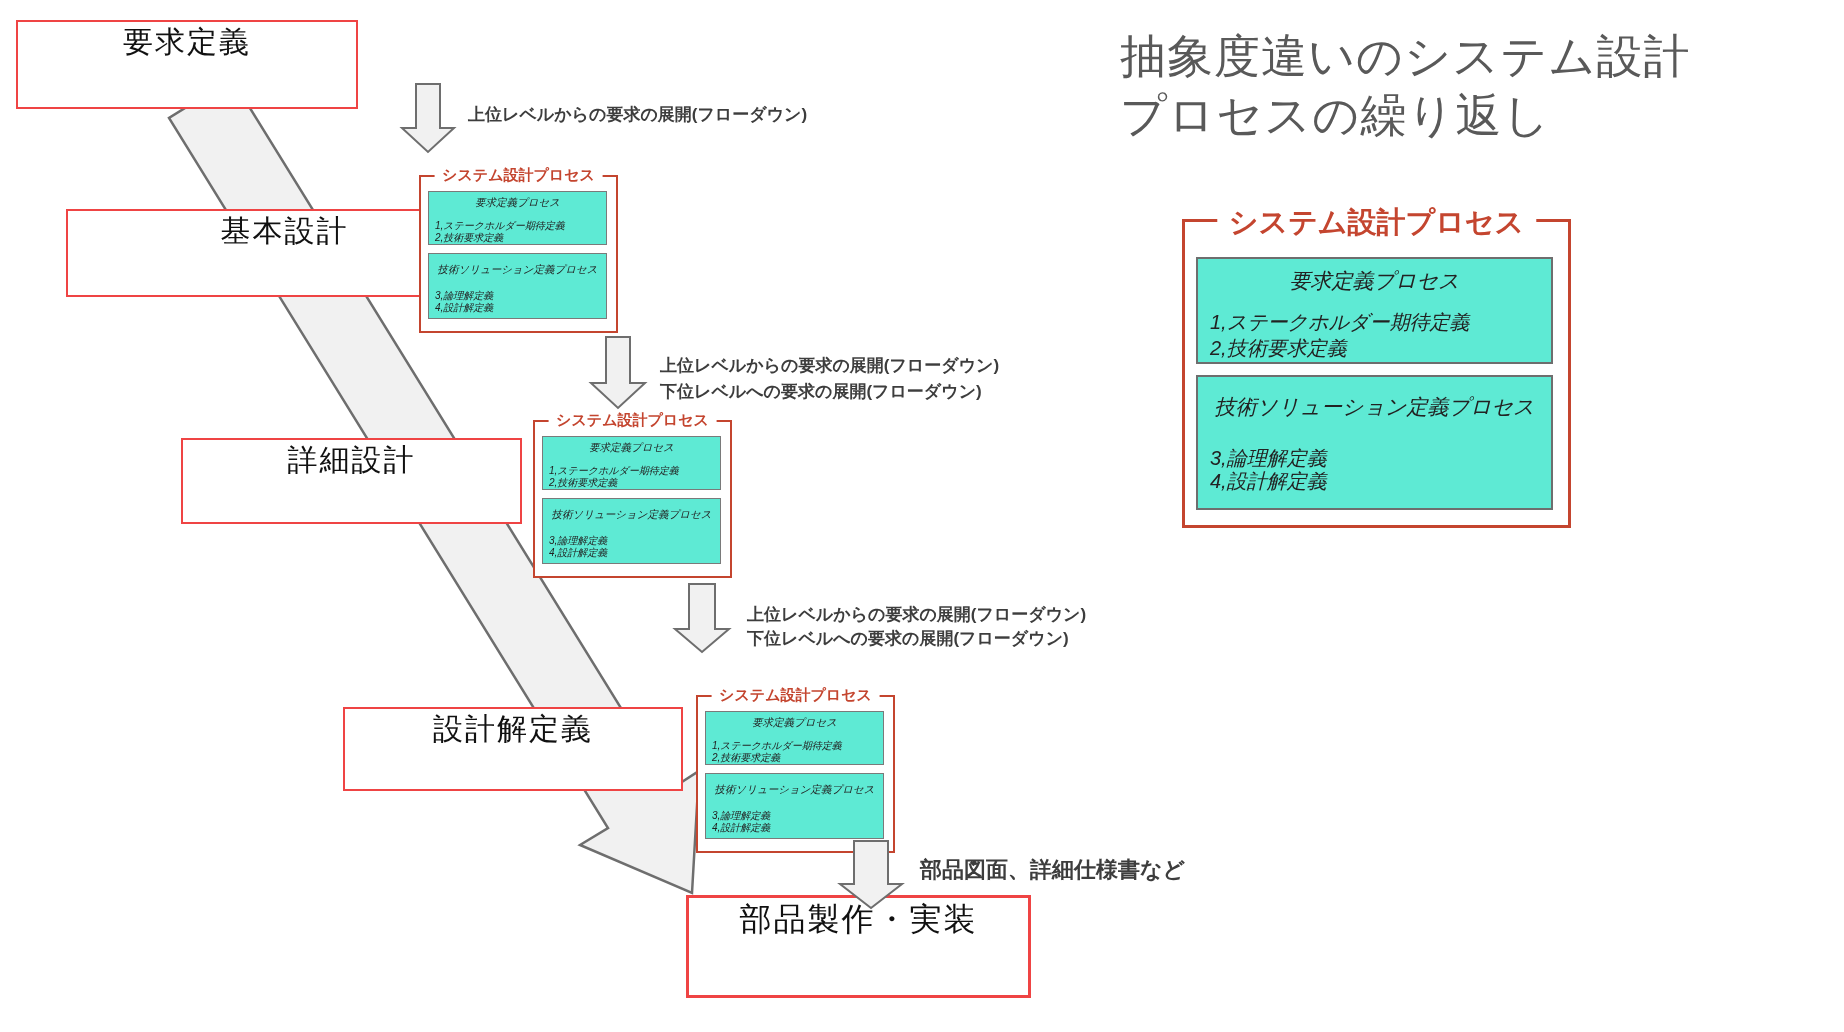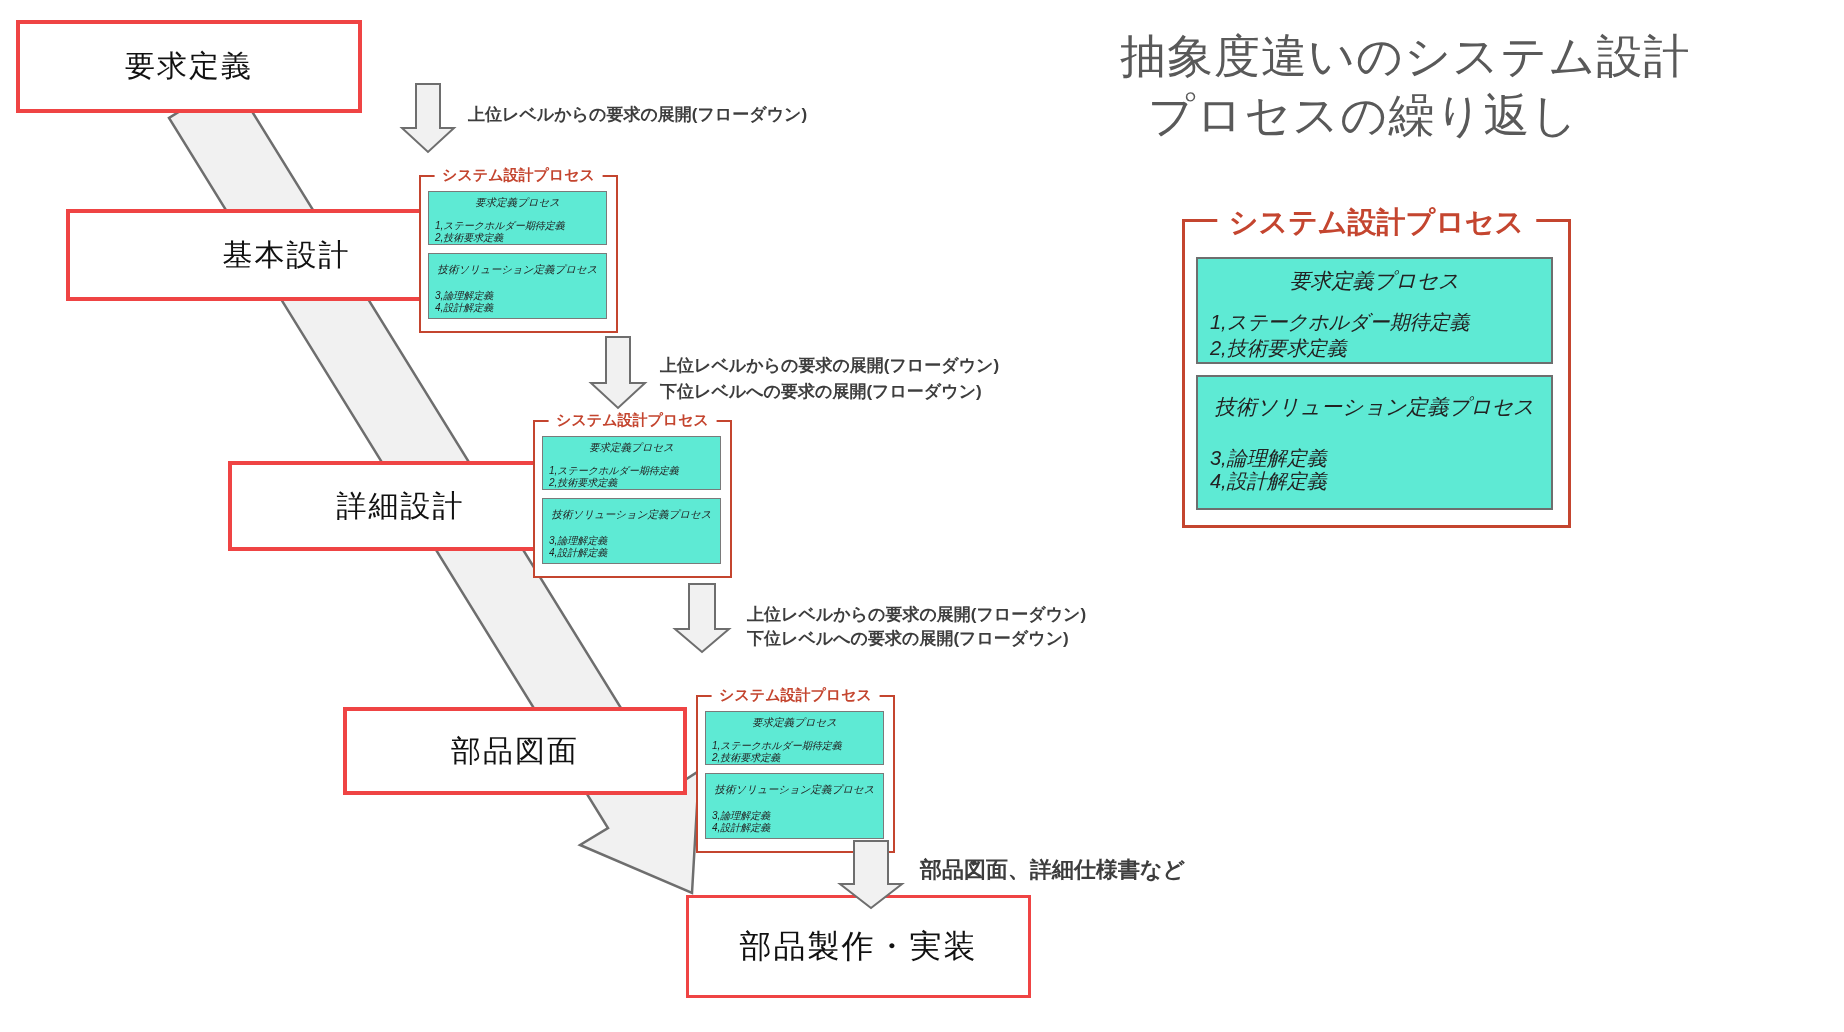--- a/index.html
+++ b/index.html
@@ -9,22 +9,22 @@
     -webkit-font-smoothing:antialiased;
   }
   .layer{position:absolute;left:0;top:0;width:1844px;height:1032px;}
   #band-layer{z-index:1;}
   #box-layer{z-index:2;}
   #arrow-layer{z-index:3;pointer-events:none;}
   #text-layer{z-index:4;pointer-events:none;}
 
   
   .cbox{
-    position:absolute;background:#ffffff;border:4px solid #ef4444;
-    display:flex;align-items:center;justify-content:center;
+    position:absolute;background:#ffffff;border:2px solid #ef4444;
+    display:flex;align-items:flex-start;justify-content:center;
     font-size:30px;color:#111111;letter-spacing:2px;white-space:nowrap;
   }
   .cbox.final{border-width:3px;font-size:32px;margin-left:44px;}
 
   
   .proc{position:absolute;background:#ffffff;}
   .proc.sm{width:195px;height:154px;border:2px solid var(--red);}
   .proc.lg{width:383px;height:303px;border:3px solid var(--red);}
   .proc-title{
     position:absolute;left:50%;transform:translateX(-50%);
@@ -70,26 +70,26 @@
 <div id="box-layer" class="layer">
 
   <div class="cbox" style="left:16px;top:20px;width:338px;height:85px;">
     <span>要求定義</span>
   </div>
 
   <div class="cbox" style="left:66px;top:209px;width:337px;height:84px;padding-left:48px;">
     <span>基本設計</span>
   </div>
 
-  <div class="cbox" style="left:181px;top:461px;width:337px;height:82px;margin-left:47px;">
+  <div class="cbox" style="left:181px;top:438px;width:337px;height:82px;">
     <span>詳細設計</span>
   </div>
 
   <div class="cbox" style="left:343px;top:707px;width:336px;height:80px;">
-    <span>部品図面</span>
+    <span>設計解定義</span>
   </div>
 
   <div class="cbox final" style="left:642px;top:895px;width:339px;height:97px;">
     <span>部品製作・実装</span>
   </div>
 
   <div class="proc sm" style="left:419px;top:175px;">
     <div class="proc-title">システム設計プロセス</div>
     <div class="sub req">
       <div class="sub-h">要求定義プロセス</div>
@@ -166,21 +166,21 @@
 <svg id="arrow-layer" class="layer" viewBox="0 0 1844 1032">
   <polygon points="416,84 440,84 440,128 454,128 428,152 402,128 416,128" fill="#f1f1f1" stroke="#6e6e6e" stroke-width="2" stroke-linejoin="miter"></polygon>
   <polygon points="606,337 630,337 630,383 645,383 618,408 591,383 606,383" fill="#f1f1f1" stroke="#6e6e6e" stroke-width="2" stroke-linejoin="miter"></polygon>
   <polygon points="689,584 715,584 715,629 729,629 702,652 675,629 689,629" fill="#f1f1f1" stroke="#6e6e6e" stroke-width="2" stroke-linejoin="miter"></polygon>
   <polygon points="854,841 888,841 888,884 902,884 871,908 840,884 854,884" fill="#f1f1f1" stroke="#6e6e6e" stroke-width="2" stroke-linejoin="miter"></polygon>
 </svg>
 
 <div id="text-layer" class="layer">
   <div id="main-title">
     <span class="ln" style="display:block;">抽象度違いのシステム設計</span>
-    <span class="ln" style="display:block;margin-left:28px;">プロセスの繰り返し</span>
+    <span class="ln" style="display:block;">プロセスの繰り返し</span>
   </div>
 
   <div class="flabel" style="left:468px;top:103px;font-size:17px;">
     <span class="ln">上位レベルからの要求の展開(フローダウン)</span>
   </div>
 
   <div class="flabel" style="left:660px;top:353px;font-size:17px;line-height:26px;">
     <span class="ln">上位レベルからの要求の展開(フローダウン)</span>
     <span class="ln">下位レベルへの要求の展開(フローダウン)</span>
   </div>

